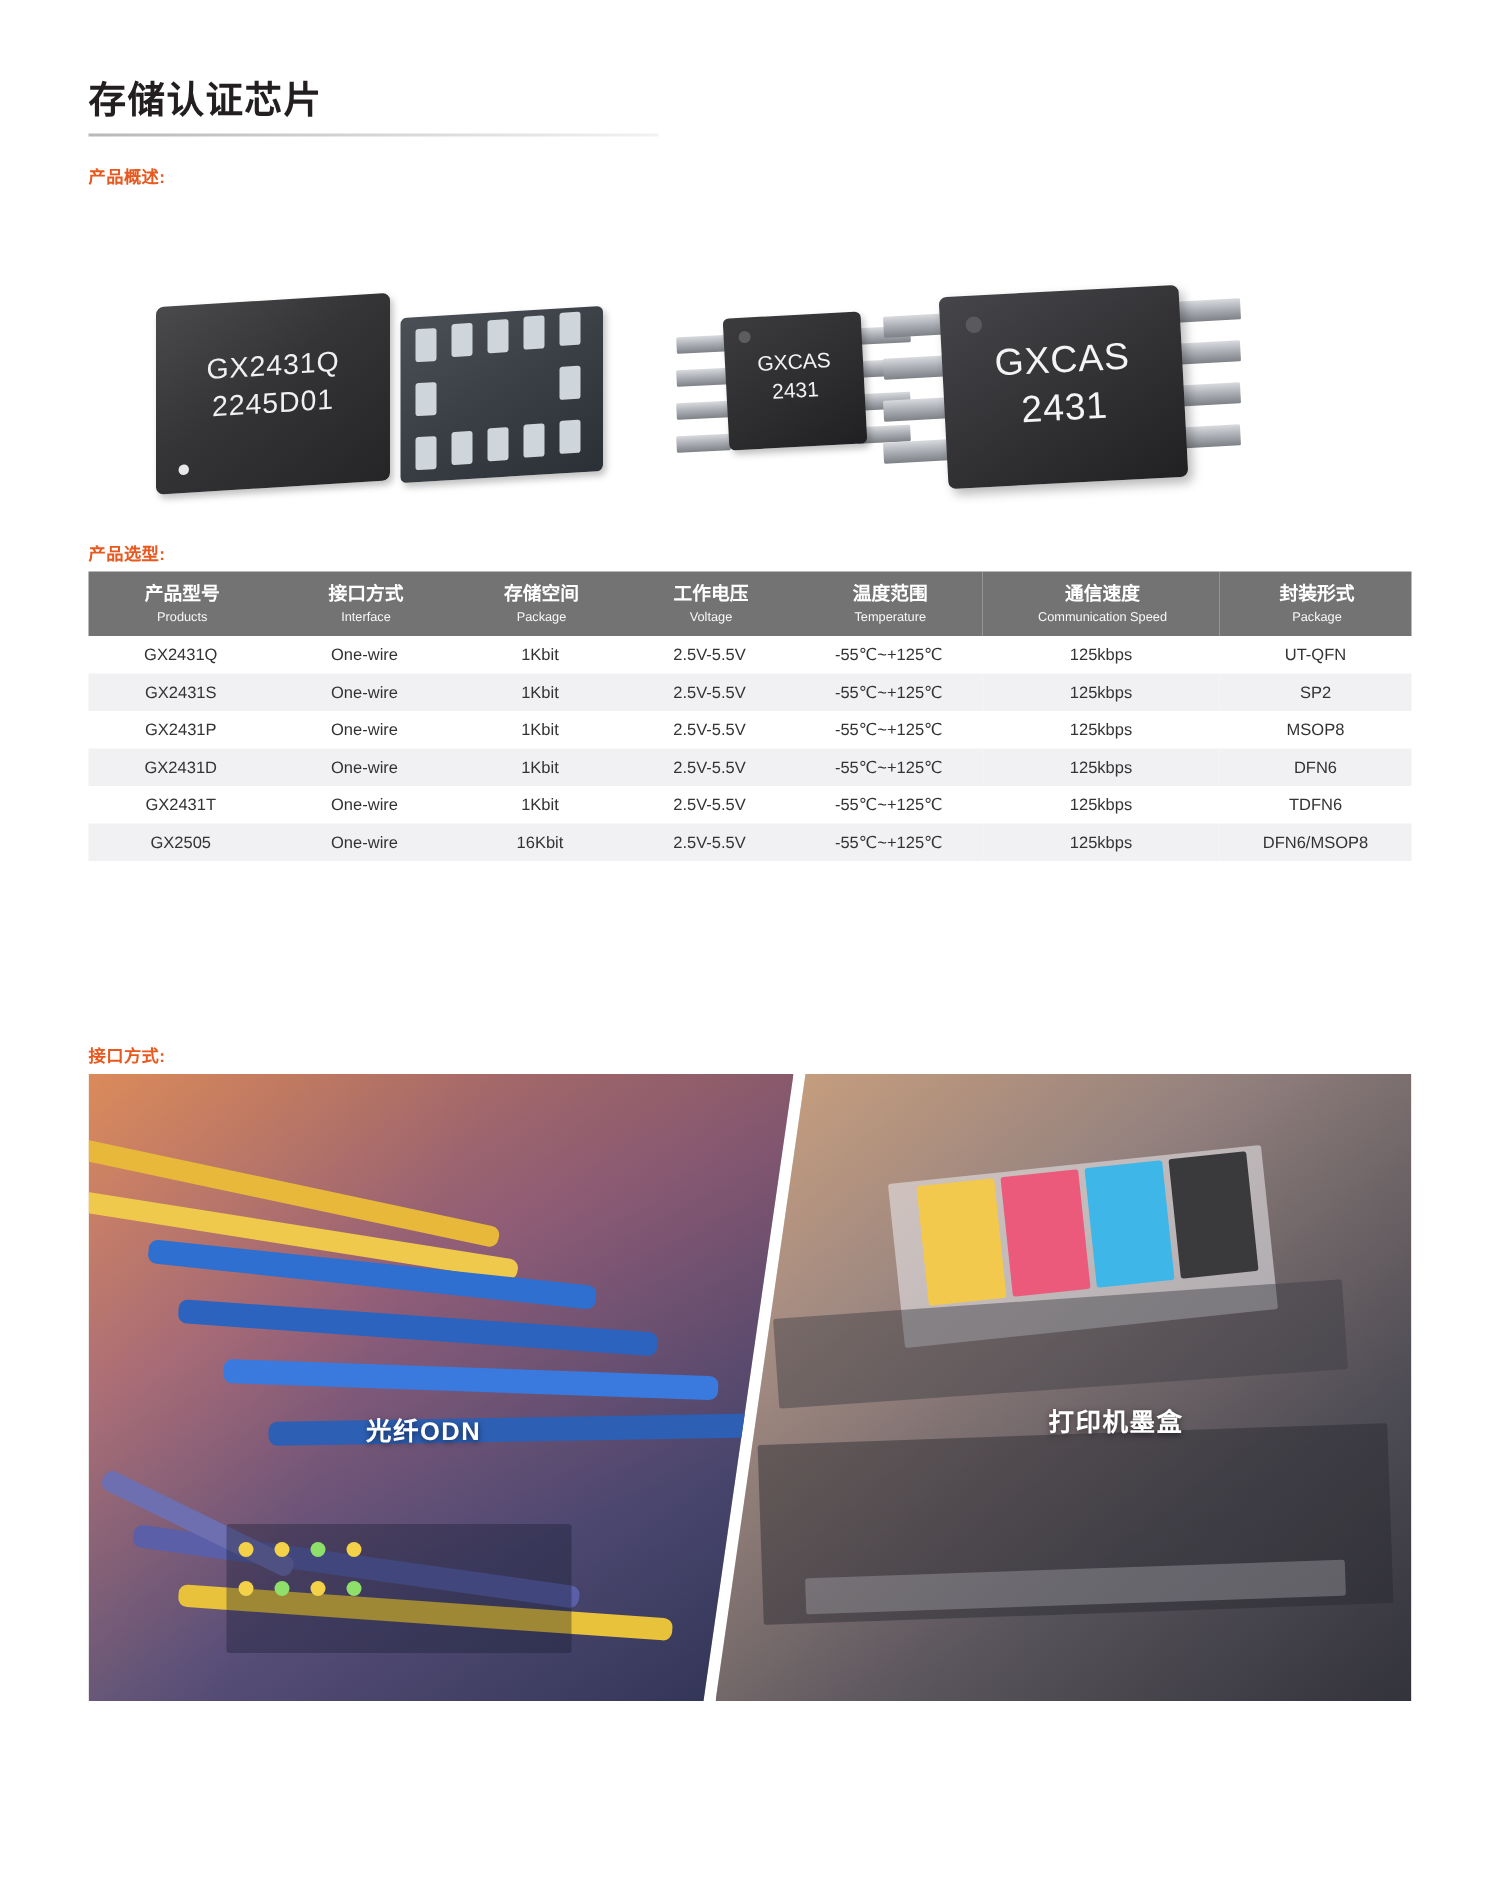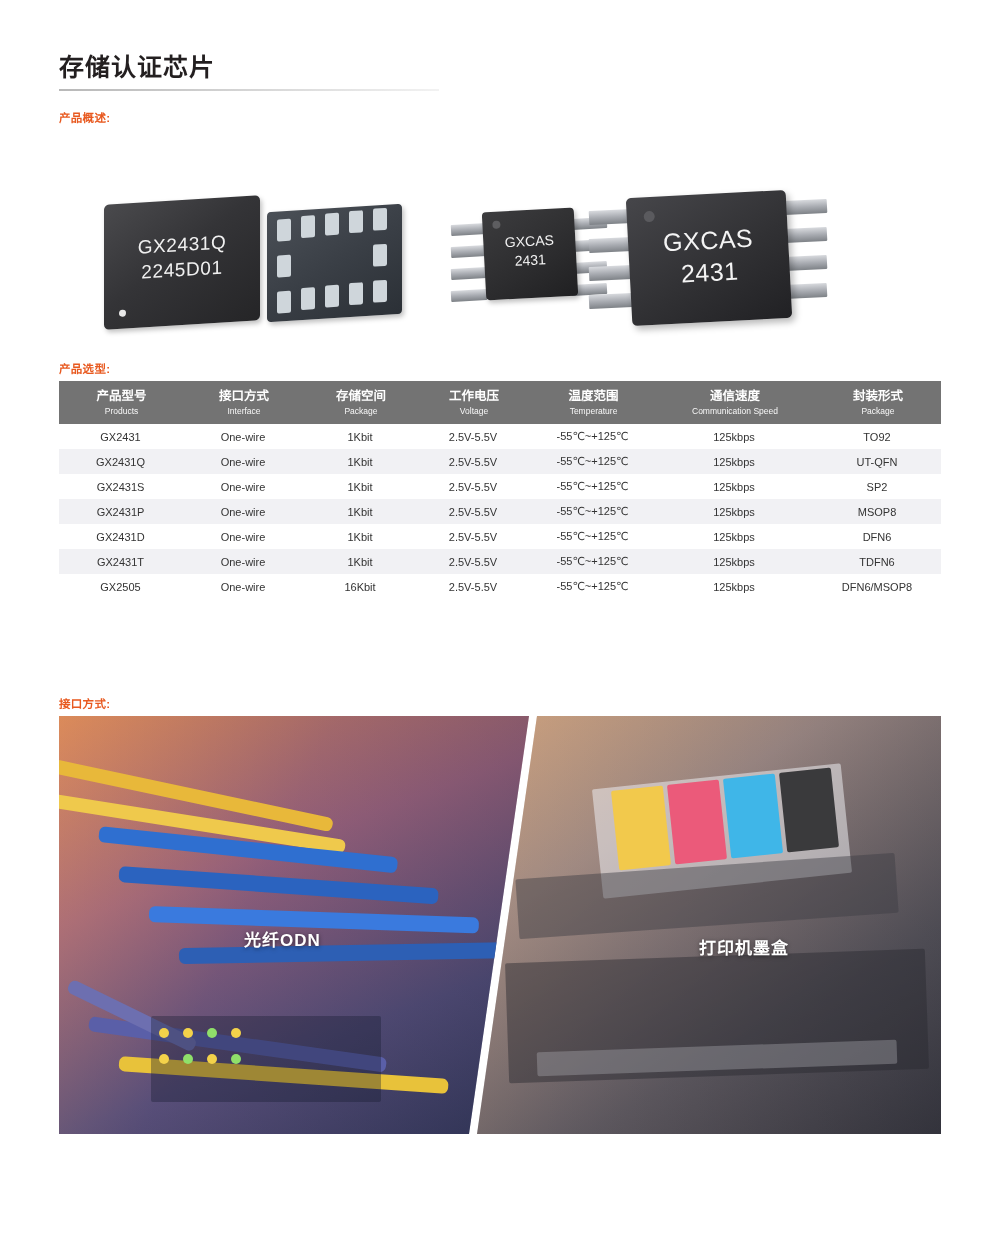--- a/index.html
+++ b/index.html
@@ -277,21 +277,21 @@
     border-radius: 2px;
   }
   .app-caption {
     position: absolute;
     color: #ffffff;
     font-size: 17px;
     font-weight: bold;
     letter-spacing: 1px;
     text-shadow: 0 1px 4px rgba(0,0,0,.55);
   }
-  #caption-left { left: 185px; top: 210px; }
+  #caption-left { left: 185px; top: 224px; }
   #caption-right { left: 640px; top: 218px; }
 </style>
 </head>
 <body>
 
 <div class="page">
 
   <div class="title-block">
     <h1 class="page-title">存储认证芯片</h1>
     <div class="title-rule"></div>
@@ -399,29 +399,20 @@
             <span class="th-en">Communication Speed</span>
           </th>
           <th>
             <span class="th-cn">封装形式</span>
             <span class="th-en">Package</span>
           </th>
         </tr>
       </thead>
       <tbody>
         <tr>
-          <td>GX2431</td>
-          <td>One-wire</td>
-          <td>1Kbit</td>
-          <td>2.5V-5.5V</td>
-          <td>-55℃~+125℃</td>
-          <td>125kbps</td>
-          <td>TO92</td>
-        </tr>
-        <tr>
           <td>GX2431Q</td>
           <td>One-wire</td>
           <td>1Kbit</td>
           <td>2.5V-5.5V</td>
           <td>-55℃~+125℃</td>
           <td>125kbps</td>
           <td>UT-QFN</td>
         </tr>
         <tr>
           <td>GX2431S</td>

